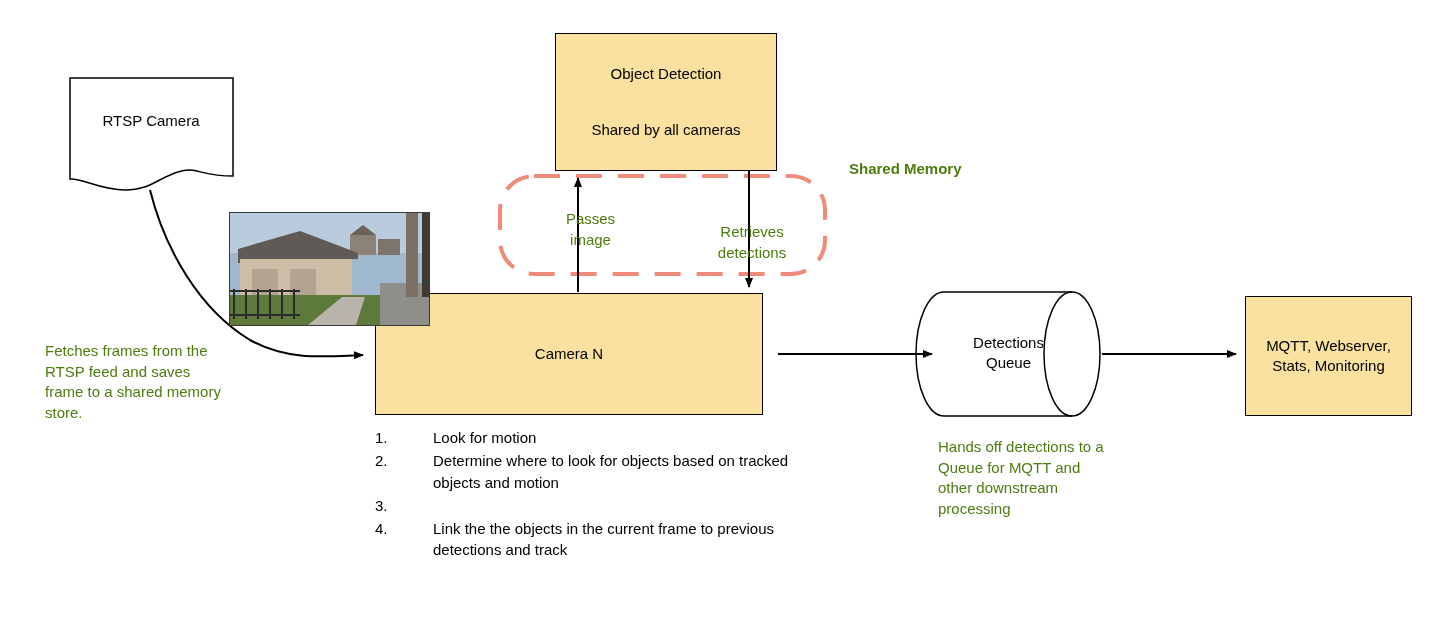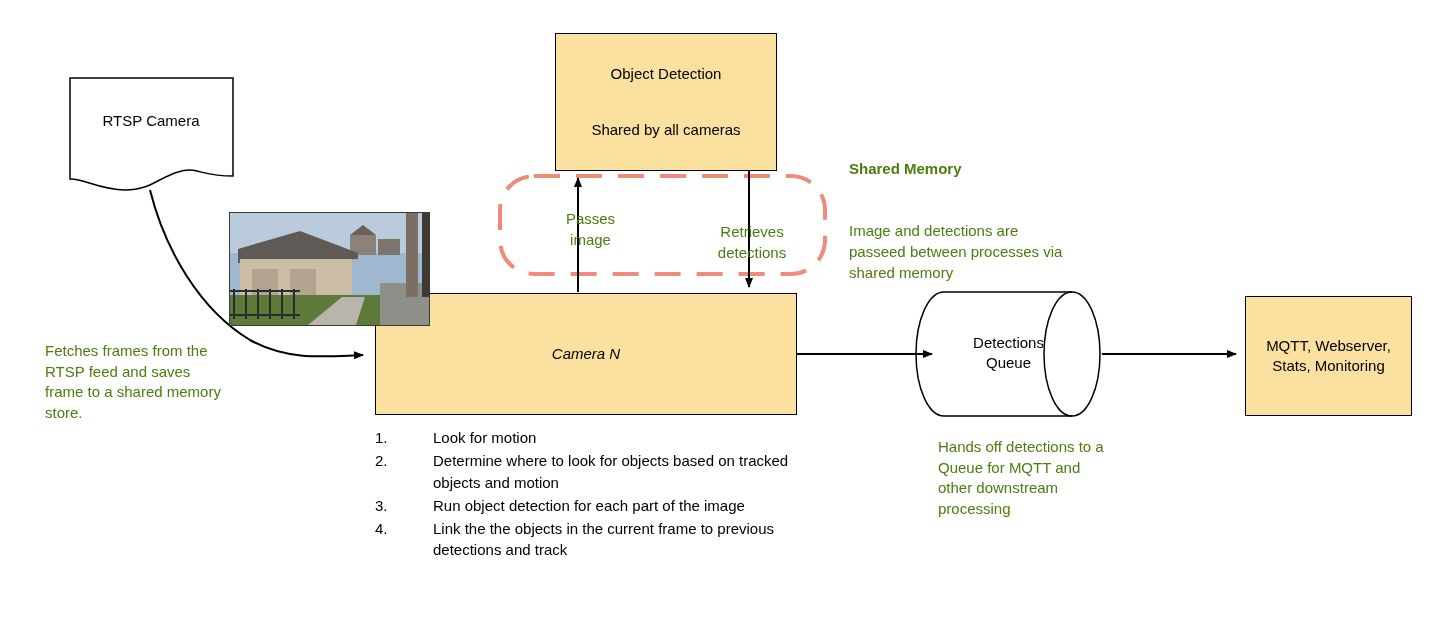--- a/index.html
+++ b/index.html
@@ -67,23 +67,22 @@
     top: 33px;
     width: 222px;
     height: 138px;
   }
   #object-detection .line1 { font-size: 15px; }
   #object-detection .line2 { font-size: 15px; }
   
   #camera-n {
     left: 375px;
     top: 293px;
-    width: 422px;
+    width: 388px;
     height: 122px;
-    font-style: italic;
   }
   
   #mqtt-box {
     left: 1245px;
     top: 296px;
     width: 167px;
     height: 120px;
     font-size: 15px;
     padding: 0 8px;
   }
@@ -245,39 +244,37 @@
     </svg>
   </div>
 
   <div class="label-text" id="passes-image">Passes
 image</div>
   <div class="label-text" id="retrieves-detections">Retrieves
 detections</div>
 
   <div class="label-text" id="shared-memory-note">
     <div class="bold">Shared Memory</div>
-    <div>Image and detections are passeed between processes via shared memory</div>
   </div>
 
   <div class="label-text" id="fetches-note">Fetches frames from the RTSP feed and saves frame to a shared memory store.</div>
 
   <div class="label-text" id="hands-off-note">Hands off detections to a Queue for MQTT and other downstream processing</div>
 
   <div id="camera-steps">
     <div class="step">
       <span class="num">1.</span>
       <span class="txt">Look for motion</span>
     </div>
     <div class="step">
       <span class="num">2.</span>
       <span class="txt">Determine where to look for objects based on tracked objects and motion</span>
     </div>
     <div class="step">
       <span class="num">3.</span>
-      <span class="txt">Run object detection for each part of the image</span>
     </div>
     <div class="step">
       <span class="num">4.</span>
       <span class="txt">Link the the objects in the current frame to previous detections and track</span>
     </div>
   </div>
 
 </div>
 
 </body></html>

